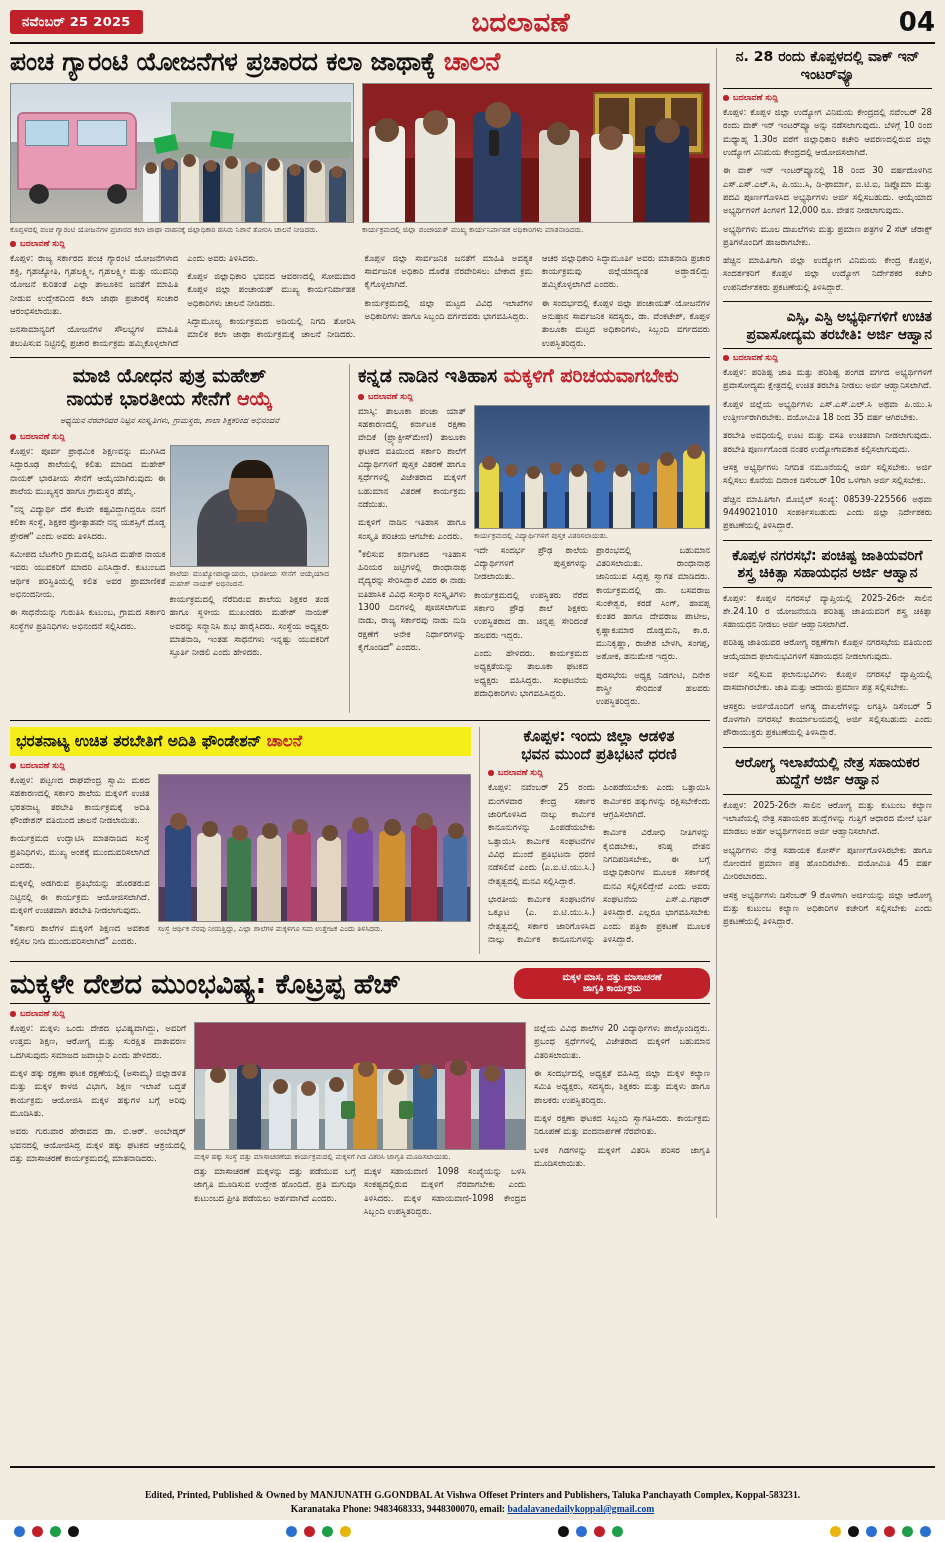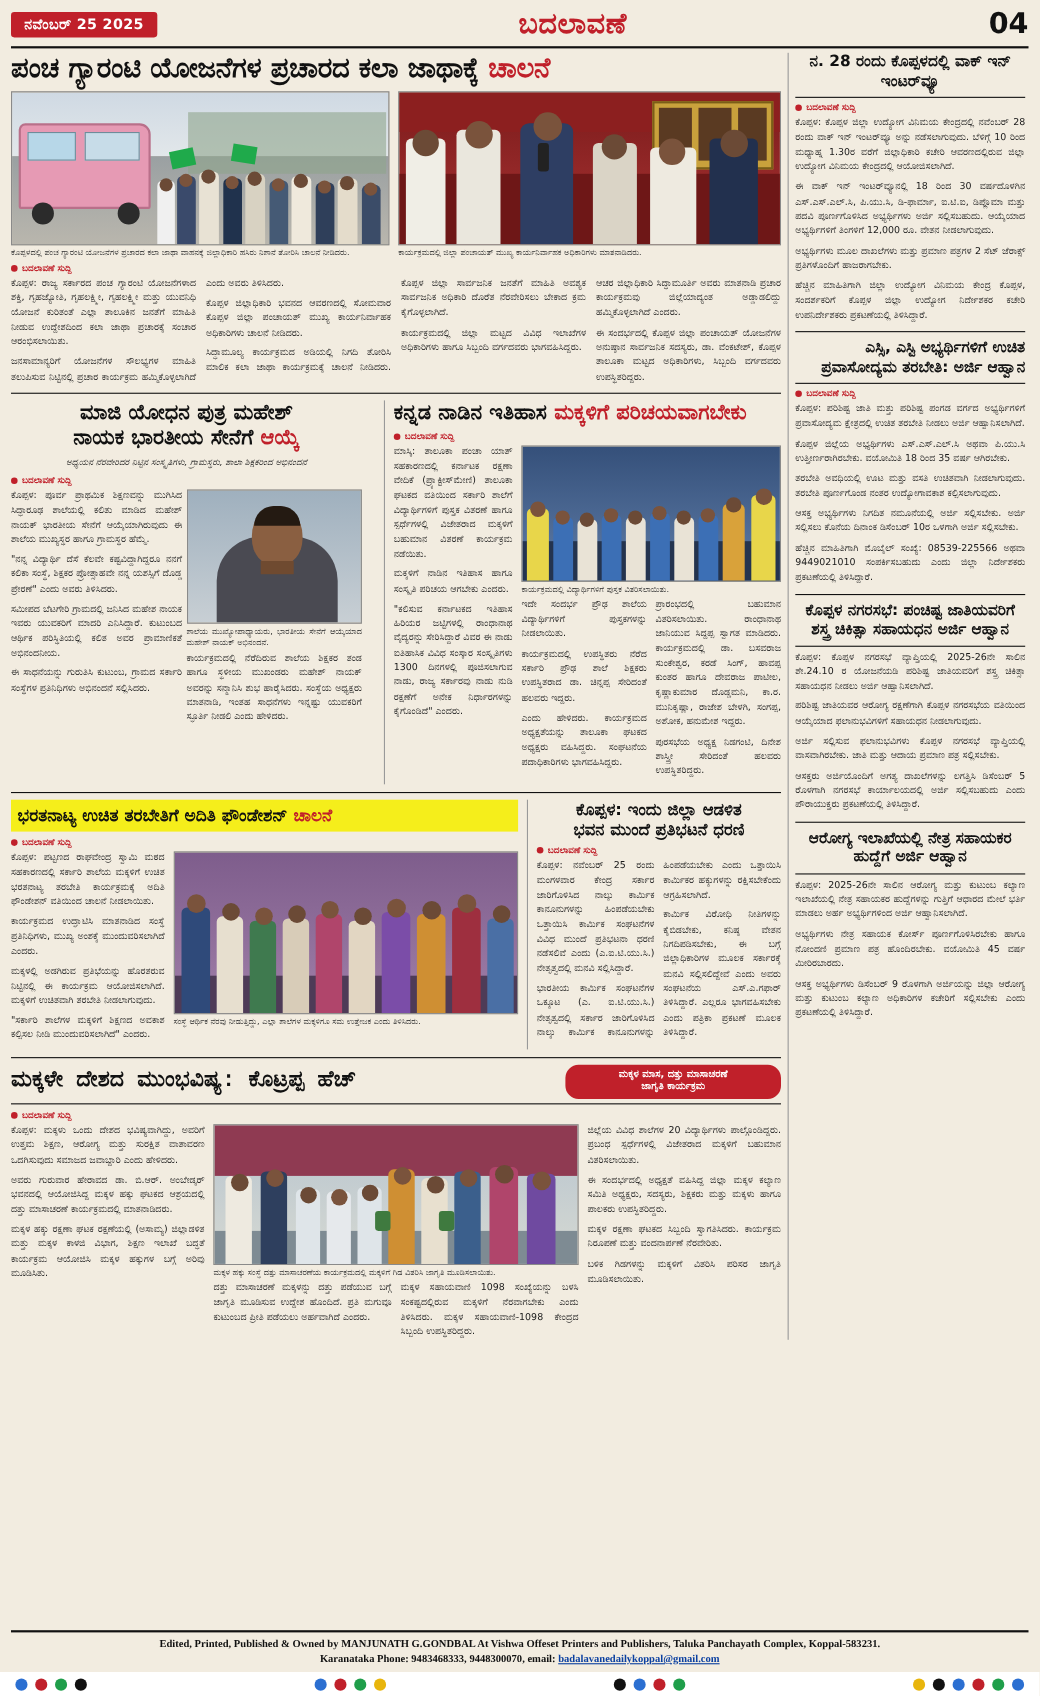--- a/index.html
+++ b/index.html
@@ -75,26 +75,26 @@
   .banner-yellow .accent { color:#c0202a; }
 
   
   .redbox {
     background:#c0202a; color:#fff; font-size:9px; font-weight:bold; line-height:1.3;
     padding:4px 6px; text-align:center;
   }
 
   
   .big-bottom { display:flex; align-items:center; justify-content:space-between; gap:8px; }
-  h1.bottom-hl { font-size:20px; font-weight:bold; margin:0; line-height:1.1;font-family:Liberation Mono, monospace; }
+  h1.bottom-hl { font-size:27px; font-weight:bold; margin:0; line-height:1.1; }
 
   
   .footer {
     position:absolute; left:10px; right:10px; bottom:26px;
-    border-top:2px solid #111; padding-top:4px; text-align:center;
+    border-top:2px solid #111; padding-top:20px; text-align:center;
     font-size:9.6px; font-weight:bold; line-height:1.45; font-family:"Liberation Serif", serif;
   }
   .colorbar { position:absolute; left:0; right:0; bottom:0; height:22px; background:#fff; }
   .colorbar .dots { display:flex; align-items:center; height:22px; padding:0 14px; gap:7px; }
   .cdot { width:11px; height:11px; border-radius:50%; }
 
   .sub-left { width:340px; }
   .sub-right { width:352px; }
   .flexrow { display:flex; gap:8px; }
 </style>
@@ -369,22 +369,22 @@
       <div style="border-top:1px solid #111;margin:4px 0 5px 0;"></div>
 
       <div class="byline">
         <span class="dot"></span>
         <span class="txt">ಬದಲಾವಣೆ ಸುದ್ದಿ</span>
       </div>
 
       <div style="display:flex;gap:8px;">
         <div style="width:176px;">
           <p class="bt">ಕೊಪ್ಪಳ: ಮಕ್ಕಳು ಒಂದು ದೇಶದ ಭವಿಷ್ಯವಾಗಿದ್ದು, ಅವರಿಗೆ ಉತ್ತಮ ಶಿಕ್ಷಣ, ಆರೋಗ್ಯ ಮತ್ತು ಸುರಕ್ಷಿತ ವಾತಾವರಣ ಒದಗಿಸುವುದು ಸಮಾಜದ ಜವಾಬ್ದಾರಿ ಎಂದು ಹೇಳಿದರು.</p>
+          <p class="bt">ಮಕ್ಕಳ ಹಕ್ಕು ರಕ್ಷಣಾ ಘಟಕ ರಕ್ಷಣೆಯಲ್ಲಿ (ಅಸಾಮ್ಯ) ಜಿಲ್ಲಾಡಳಿತ ಮತ್ತು ಮಕ್ಕಳ ಕಾಳಜಿ ವಿಭಾಗ, ಶಿಕ್ಷಣ ಇಲಾಖೆ ಬದ್ಧತೆ ಕಾರ್ಯಕ್ರಮ ಆಯೋಜಿಸಿ ಮಕ್ಕಳ ಹಕ್ಕುಗಳ ಬಗ್ಗೆ ಅರಿವು ಮೂಡಿಸಿತು.</p>
           <p class="bt">ಅವರು ಗುರುವಾರ ಹೇರಾವದ ಡಾ. ಬಿ.ಆರ್. ಅಂಬೇಡ್ಕರ್ ಭವನದಲ್ಲಿ ಆಯೋಜಿಸಿದ್ದ ಮಕ್ಕಳ ಹಕ್ಕು ಘಟಕದ ಆಶ್ರಯದಲ್ಲಿ ದತ್ತು ಮಾಸಾಚರಣೆ ಕಾರ್ಯಕ್ರಮದಲ್ಲಿ ಮಾತನಾಡಿದರು.</p>
-          <p class="bt">ಮಕ್ಕಳ ಹಕ್ಕು ರಕ್ಷಣಾ ಘಟಕ ರಕ್ಷಣೆಯಲ್ಲಿ (ಅಸಾಮ್ಯ) ಜಿಲ್ಲಾಡಳಿತ ಮತ್ತು ಮಕ್ಕಳ ಕಾಳಜಿ ವಿಭಾಗ, ಶಿಕ್ಷಣ ಇಲಾಖೆ ಬದ್ಧತೆ ಕಾರ್ಯಕ್ರಮ ಆಯೋಜಿಸಿ ಮಕ್ಕಳ ಹಕ್ಕುಗಳ ಬಗ್ಗೆ ಅರಿವು ಮೂಡಿಸಿತು.</p>
         </div>
         <div style="width:332px;">
           <div class="photo" style="height:128px;">
             <div style="position:absolute;inset:0;background:linear-gradient(#b7c4cf,#d6d9d2);"></div>
             <div style="position:absolute;left:0;right:0;top:0;height:46px;background:#8f3a52;"></div>
             <div style="position:absolute;left:0;right:0;bottom:0;height:30px;background:#7e8b93;"></div>
             <div class="ppl" style="left:10px;width:24px;height:80px;background:#eeeae0;"></div>
               <div class="head" style="left:15px;top:44px;width:16px;height:16px;background:#6b4a36;"></div>
             <div class="ppl" style="left:42px;width:24px;height:84px;background:#2e3f5e;"></div>
               <div class="head" style="left:47px;top:40px;width:16px;height:16px;background:#7a533c;"></div>

